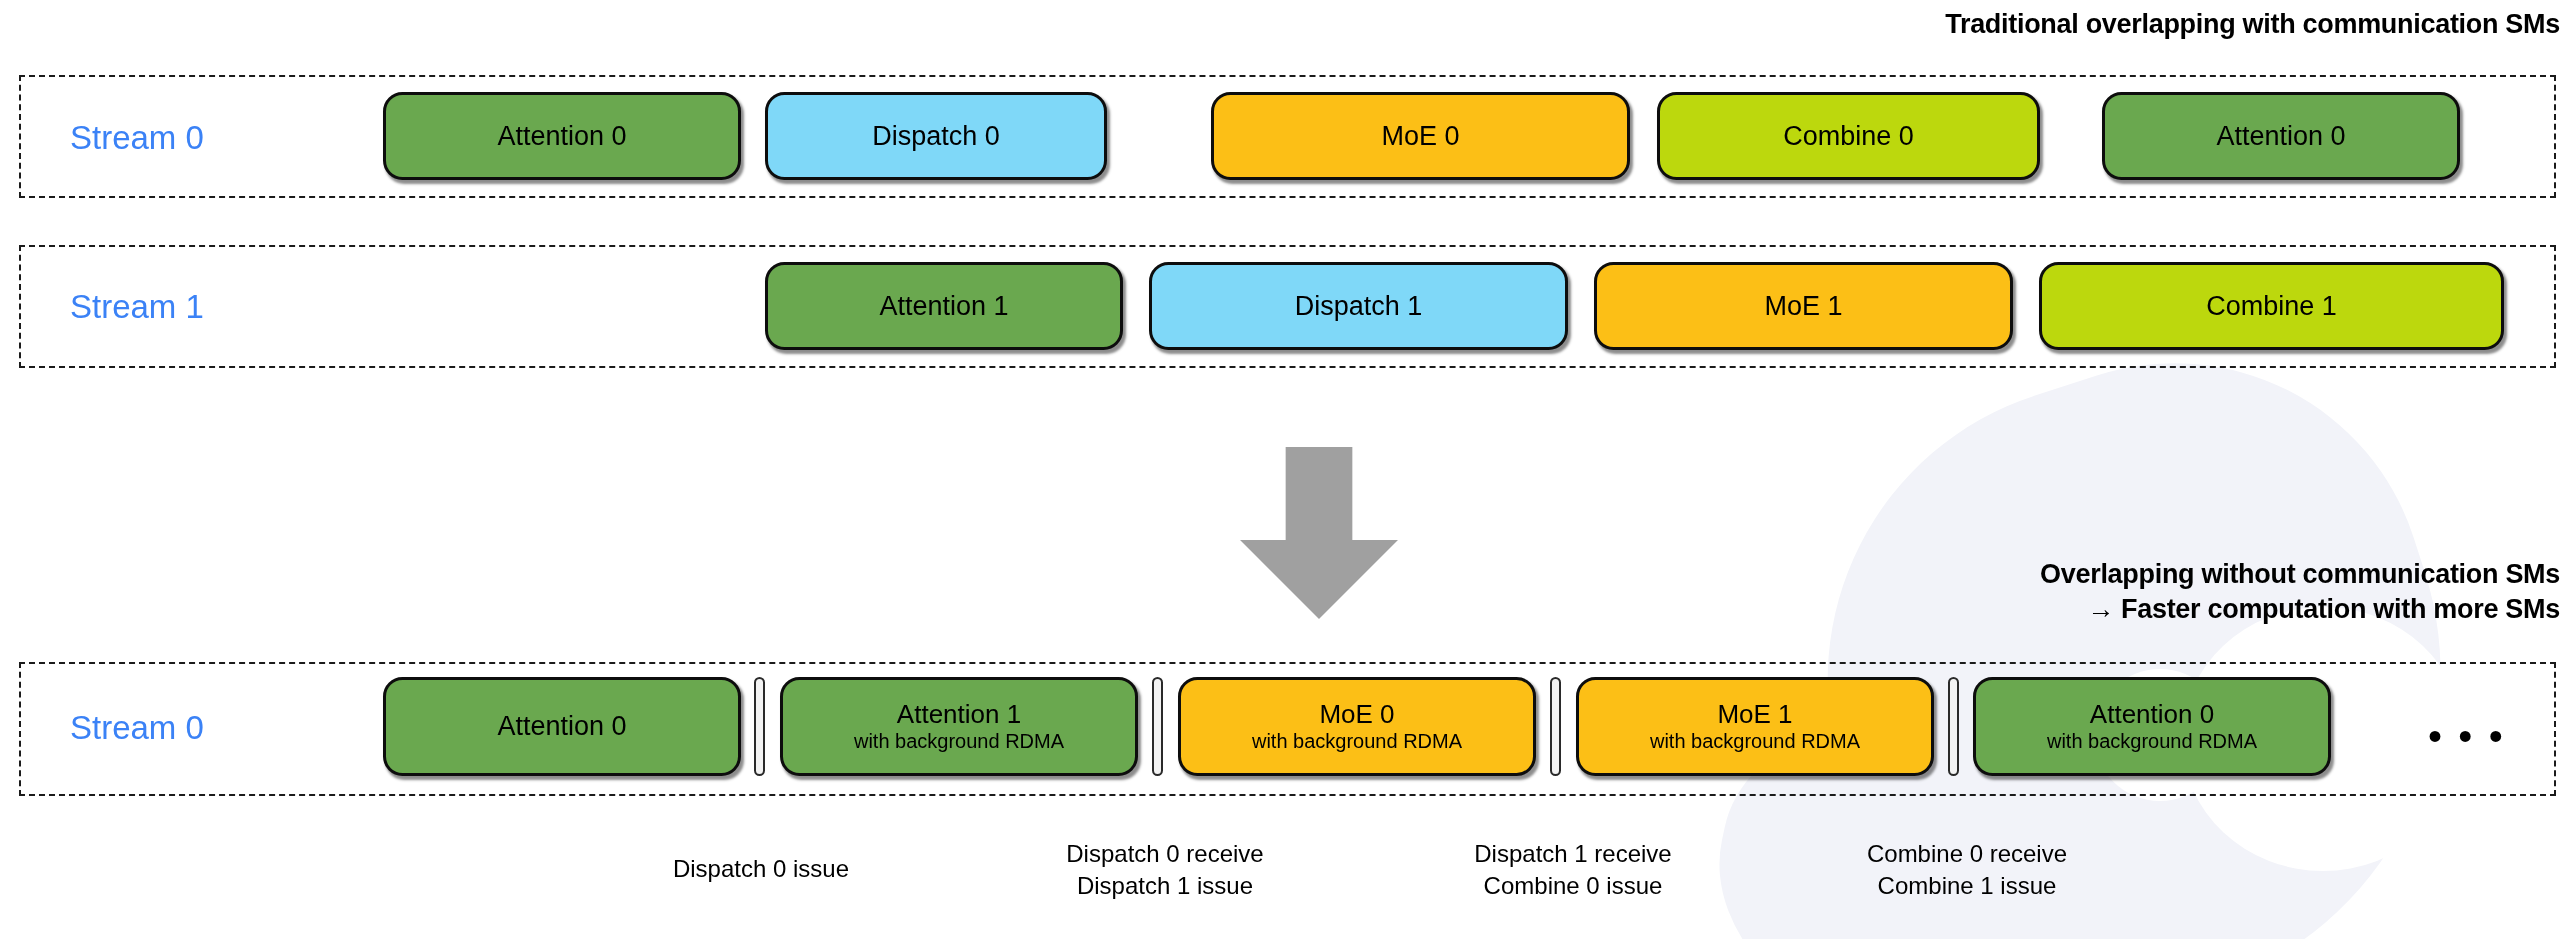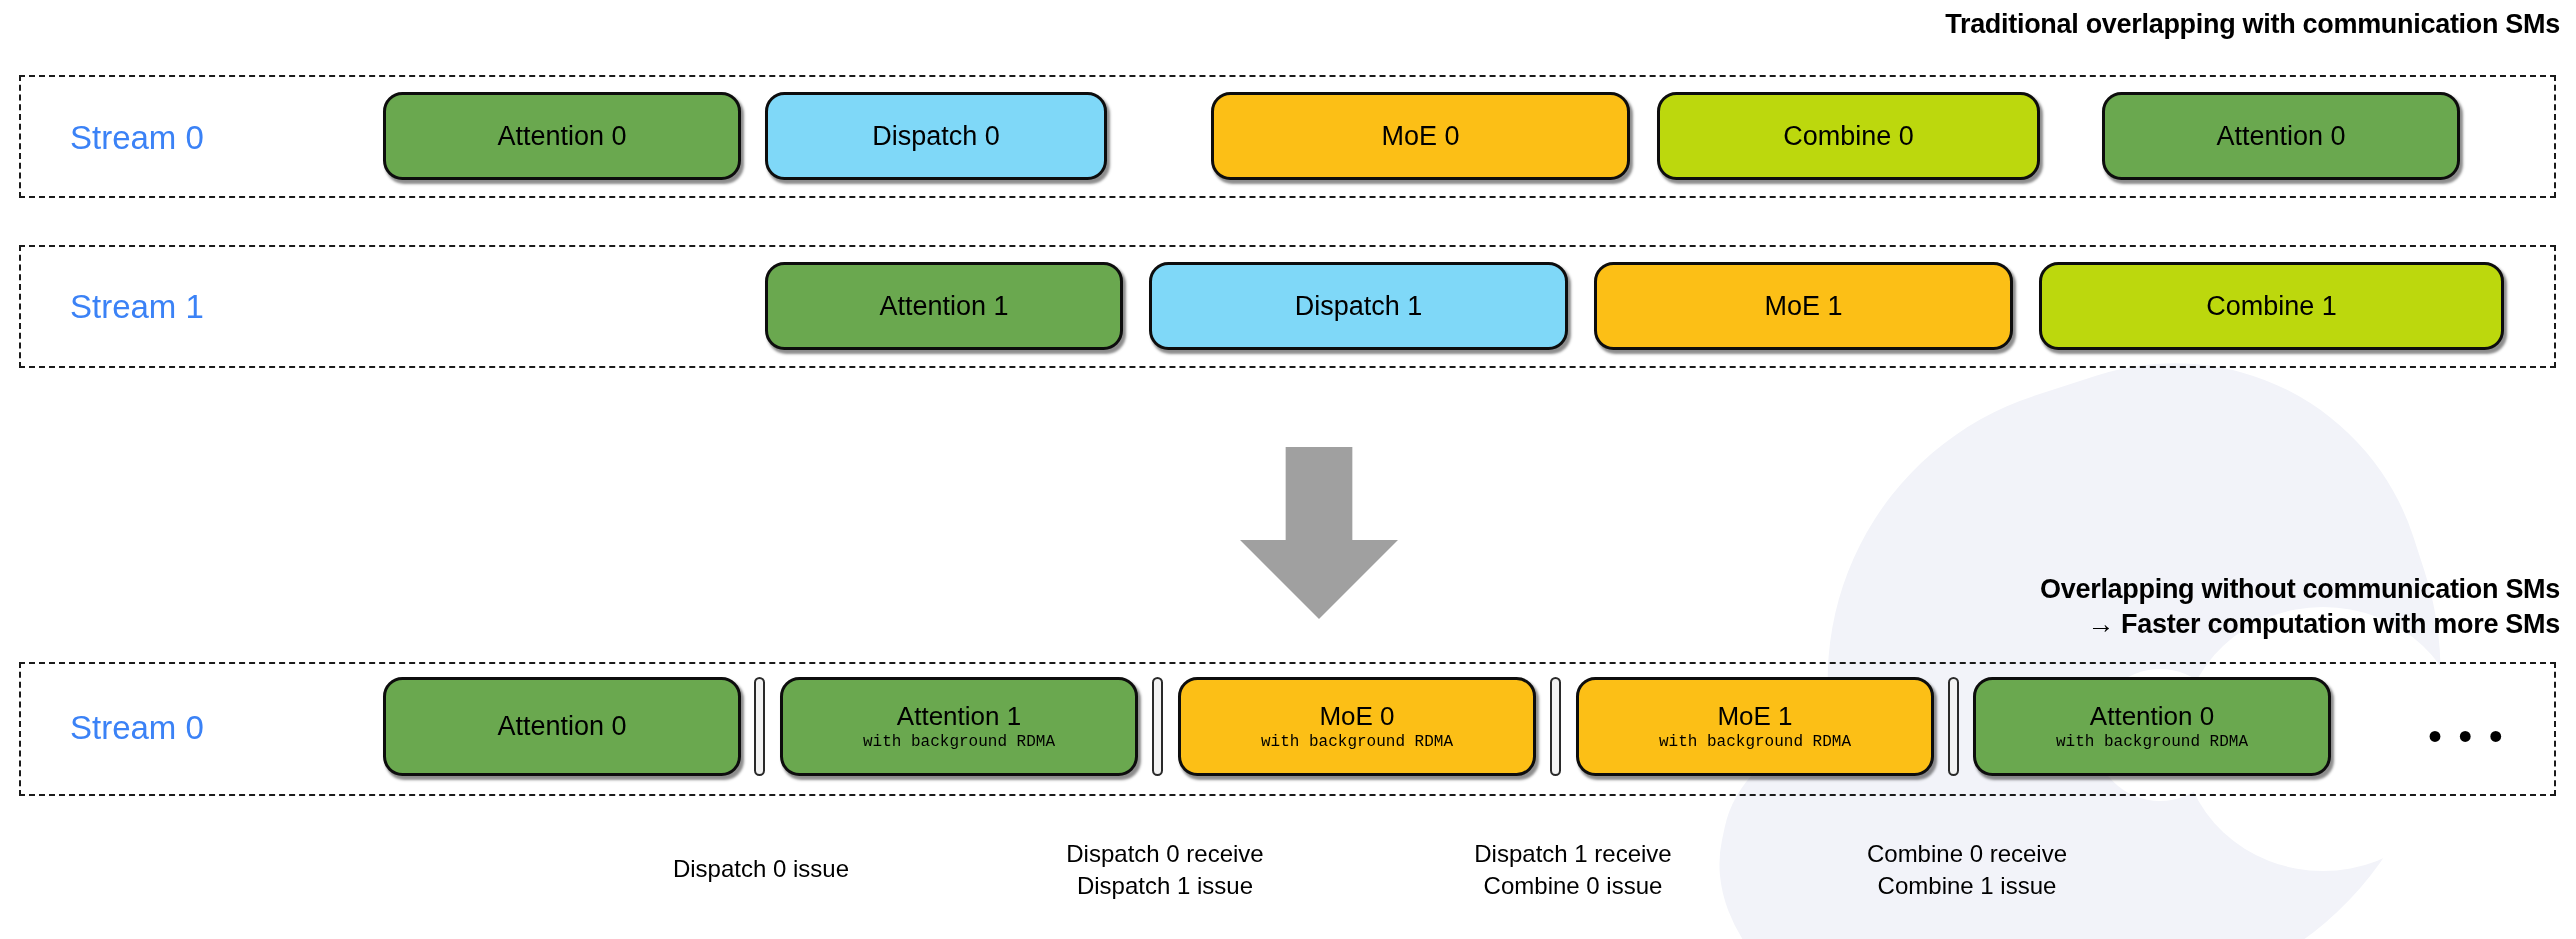--- a/index.html
+++ b/index.html
@@ -57,21 +57,21 @@
     position: absolute;
     font-weight: bold;
     color: #000000;
     font-size: 27px;
     line-height: 35px;
     text-align: right;
     white-space: pre-line;
     letter-spacing: -0.3px;
   }
   #title-top  { right: 16px; top: 7px; }
-  #title-bot  { right: 16px; top: 572px; }
+  #title-bot  { right: 16px; top: 557px; }
 
   
   .lane {
     position: absolute;
     border: 2.6px dashed #1b1b1b;
     background: transparent;
     box-sizing: border-box;
   }
   .lane-label {
     position: absolute;
@@ -95,25 +95,24 @@
     box-shadow: 2.6px 3.5px 2.6px rgba(0,0,0,0.45);
     text-align: center;
     overflow: hidden;
   }
   .box .t1 {
     font-size: 26px;
     line-height: 1.12;
     white-space: nowrap;
   }
   .box .t2 {
-    font-size: 16px;
+    font-size: 20px;
     line-height: 1.15;
     white-space: nowrap;
     margin-top: 1.8px;
-    font-family: Liberation Mono, monospace;
   }
   .box.single .t1 { font-size: 27px; }
 
   
   .sep {
     position: absolute;
     width: 11.4px;
     box-sizing: border-box;
     border: 2.6px solid #2a2a2a;
     border-radius: 6.2px;

